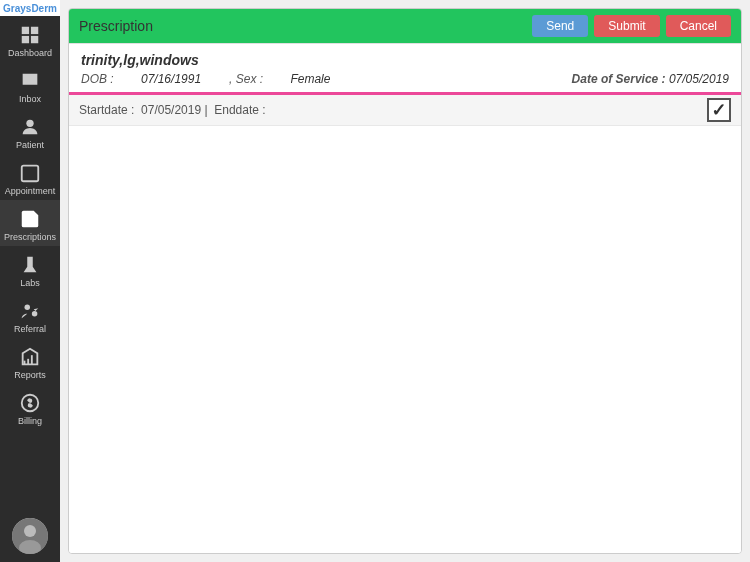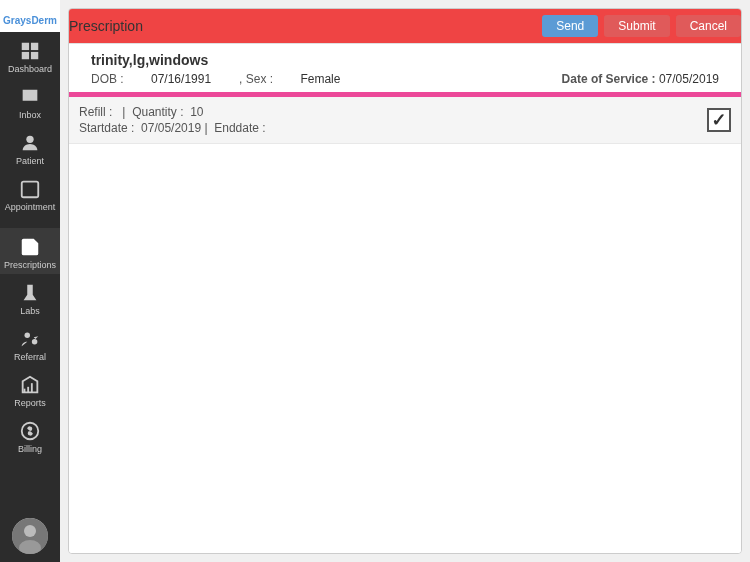--- a/index.html
+++ b/index.html
@@ -14,42 +14,42 @@
       flex-direction: column;
       align-items: center;
       padding-top: 0;
       flex-shrink: 0;
     }
     .sidebar-logo {
       width: 100%;
       background: #fff;
       padding: 6px 16px;
       display: flex;
-      align-items: flex-end;
-      justify-content: center;
-      height: 32px;
+      align-items: center;
+      justify-content: center;
+      height: 16px;
     }
     .logo-text {
       font-size: 10px;
       font-weight: bold;
       color: #2c2c2c;
       white-space: nowrap;
     }
     .logo-text span { color: #4a90d9; }
     .sidebar-item {
       display: flex;
       flex-direction: column;
       align-items: center;
       justify-content: center;
       width: 100%;
       padding: 8px 0 4px;
       cursor: pointer;
       color: #ccc;
     }
-    .sidebar-item.active { background: #3a3a3a; color: #fff; margin-top: 12px; }
+    .sidebar-item.active { background: #3a3a3a; color: #fff; }
     .sidebar-item svg { width: 22px; height: 22px; fill: currentColor; }
     .sidebar-item-label {
       font-size: 9px;
       margin-top: 2px;
       color: #ccc;
       text-align: center;
     }
     .sidebar-avatar {
       margin-top: auto;
       margin-bottom: 8px;
@@ -89,23 +89,23 @@
       display: flex;
       flex-direction: column;
       overflow: hidden;
     }
 
     
     .card-header {
       display: flex;
       align-items: center;
       justify-content: space-between;
-      padding: 6px 0;
+      padding: 6px 10px;
       border-bottom: 1px solid #e0e0e0;
-      background: #ef4444;
+      background: #22c55e;
     }
     .card-title {
       font-size: 14px;
       font-weight: normal;
       color: #333;
     }
     .header-buttons {
       display: flex;
       gap: 6px;
       border-radius: 10px;
@@ -117,22 +117,23 @@
       font-size: 12px;
       cursor: pointer;
       font-weight: 500;
     }
     .btn-send { background: #5b9bd5; color: #fff; }
     .btn-submit { background: #e05a5a; color: #fff; }
     .btn-cancel { background: #e05a5a; color: #fff; }
 
     
     .patient-info {
-      padding: 8px 22px 6px;
-      border-bottom: 5px solid #ec4899;
+      padding: 8px 12px 6px;
+      border-bottom: 3px solid #ec4899;
+      font-style: italic;
     }
     .patient-name {
       font-size: 14px;
       font-weight: bold;
       color: #333;
       margin-bottom: 4px;
     }
     .patient-details {
       display: flex;
       align-items: center;
@@ -335,26 +336,20 @@
         <span class="label">, Sex :</span>&nbsp;
         <span class="value">Female</span>
         <span class="date-of-service">
           <span class="label">Date of Service :</span>&nbsp;<span>07/05/2019</span>
         </span>
       </div>
     </div>
 
 
     <div class="medication-item">
-      <div class="med-details">
-        <span>Refill :</span>&nbsp;
-        <span></span>&nbsp;|&nbsp;
-        <span>Quantity :</span>&nbsp;
-        <span>10</span>
-      </div>
       <div class="med-dates">
         <span>Startdate :</span>&nbsp;
         <span>07/05/2019</span>&nbsp;|&nbsp;
         <span>Enddate :</span>&nbsp;
         <span></span>
       </div>
       <div class="med-checkbox">
         <span class="checkmark">✓</span>
       </div>
     </div>

